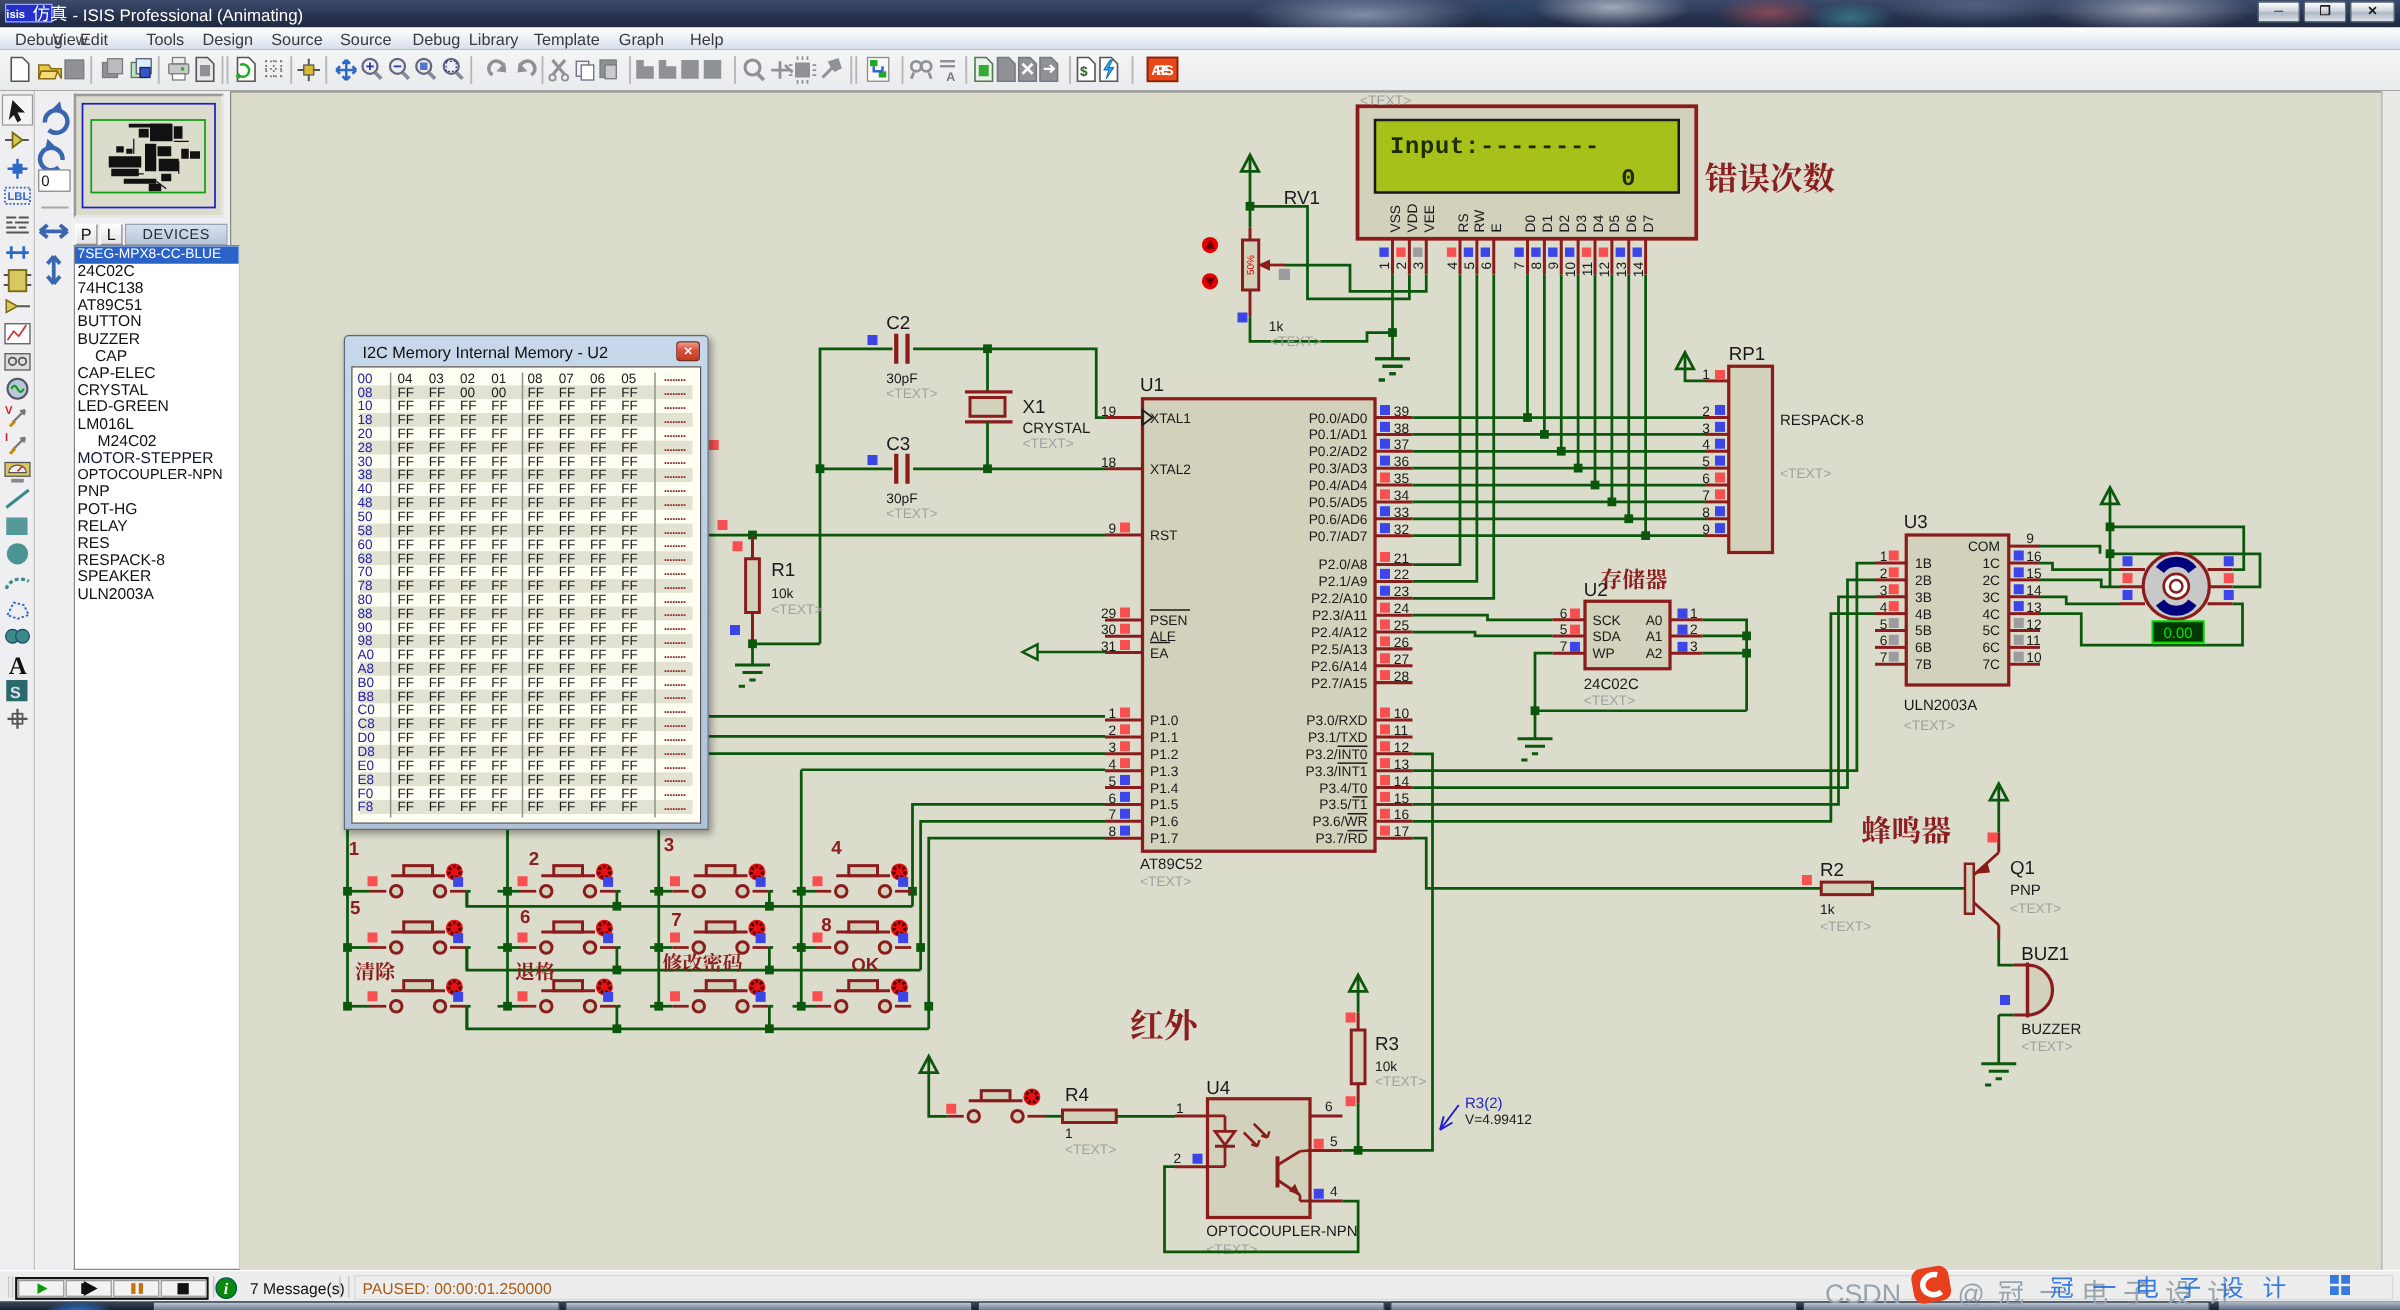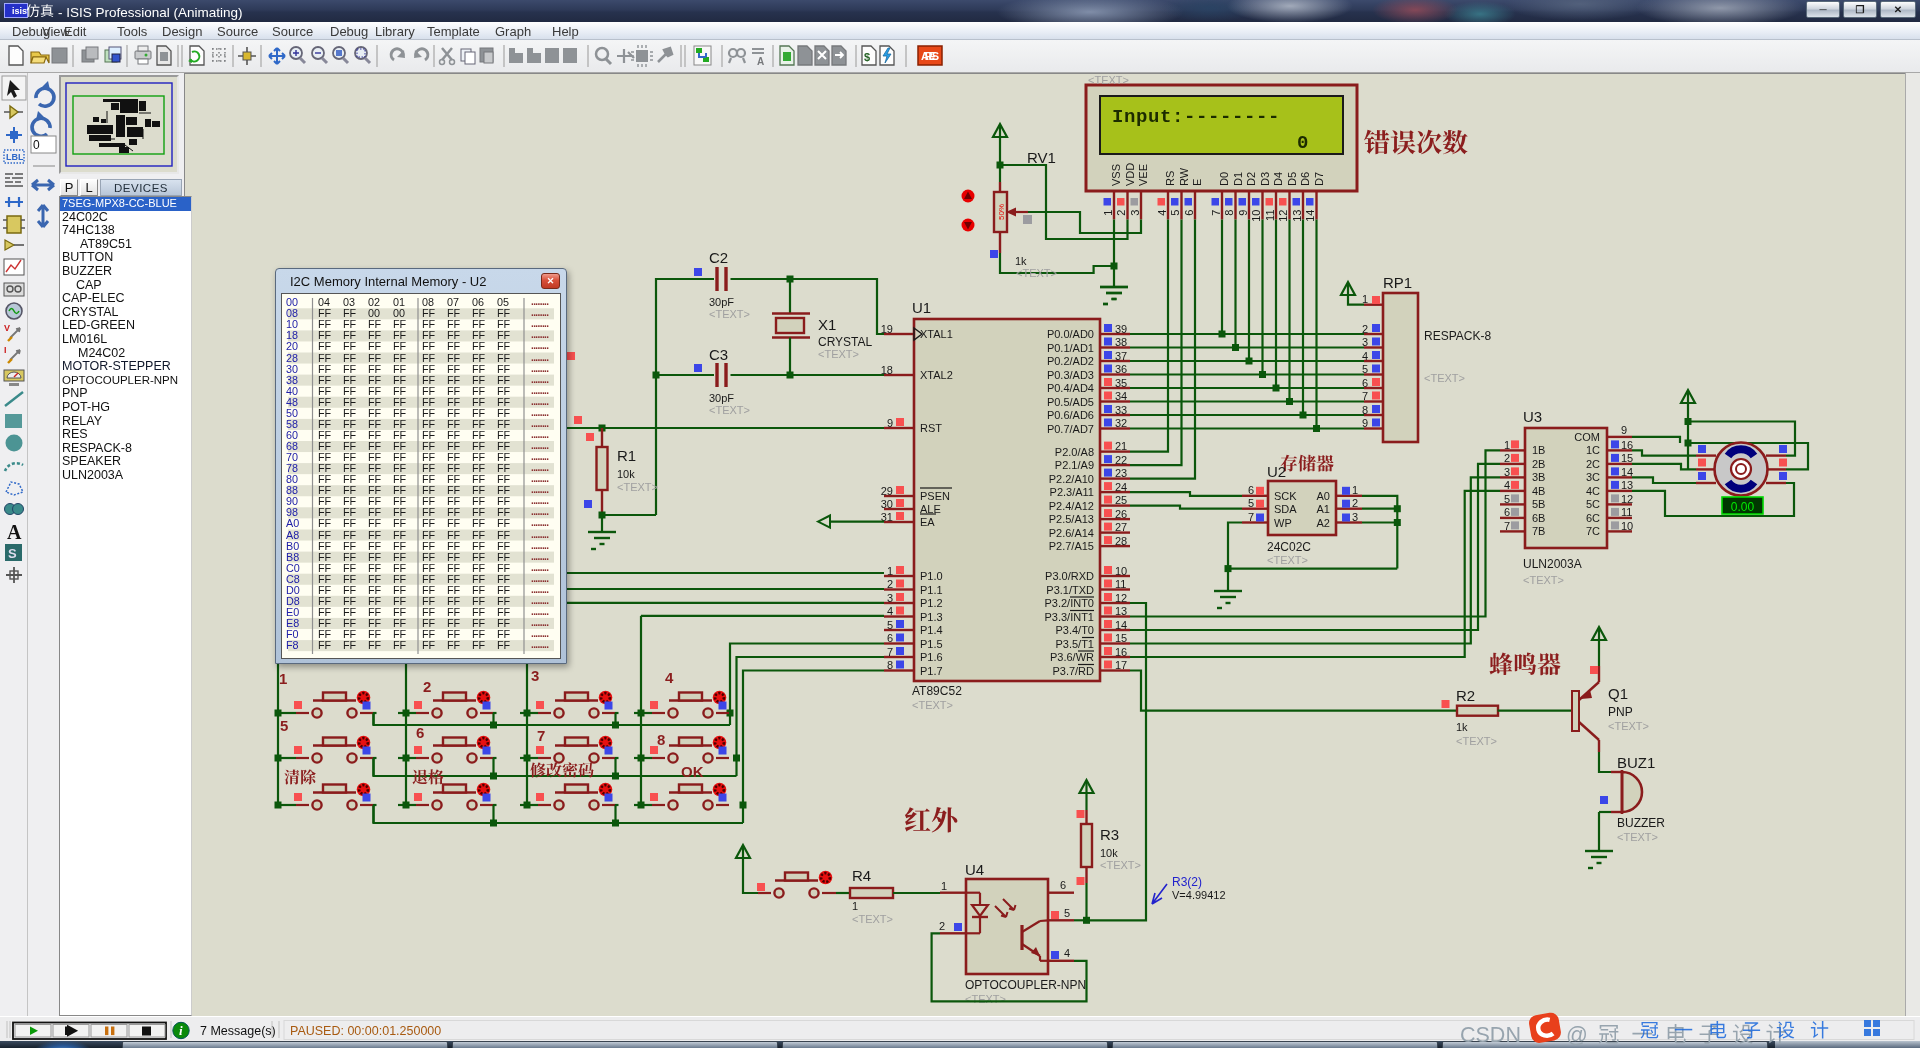--- a/index.html
+++ b/index.html
@@ -1,15 +1,15 @@
 <!DOCTYPE html>
 <html><head><meta charset="utf-8"><style>html,body{margin:0;padding:0;width:1920px;height:1048px;overflow:hidden;background:#FFF;font-family:"Liberation Sans",sans-serif}*{box-sizing:border-box}</style></head><body>
 <div style="position:absolute;left:0;top:0;width:1920px;height:22px;background:linear-gradient(180deg,#3C4A6C 0%,#2E3A58 45%,#27324E 55%,#212A42 100%);overflow:hidden">
     <div style="position:absolute;left:960px;top:-6px;width:960px;height:36px;background:radial-gradient(ellipse 130px 26px at 130px 18px,#8A98B2 0%,transparent 72%),radial-gradient(ellipse 90px 24px at 330px 12px,#AEB6C4 0%,transparent 70%),radial-gradient(ellipse 60px 20px at 455px 16px,#8E4A58 0%,transparent 72%),radial-gradient(ellipse 50px 18px at 520px 20px,#3A7A8A 0%,transparent 72%),radial-gradient(ellipse 110px 24px at 620px 10px,#56647E 0%,transparent 70%),radial-gradient(ellipse 120px 26px at 760px 14px,#9AA2B2 0%,transparent 70%),radial-gradient(ellipse 70px 20px at 250px 14px,#2A4464 0%,transparent 70%);opacity:.9"></div>
-    <div style="position:absolute;left:4px;top:3px;width:24px;height:15px;background:#2430C8;border:1px solid #A0A8FF;color:#fff;font:bold 9px 'Liberation Sans';text-align:right;line-height:14px;letter-spacing:0">isis</div>
+    <div style="position:absolute;left:4px;top:3px;width:38px;height:15px;background:#2430C8;border:1px solid #A0A8FF;color:#fff;font:bold 9px 'Liberation Sans';text-align:left;line-height:14px;letter-spacing:0">isis</div>
     <svg style="position:absolute;left:26px;top:3px" width="420" height="17">
       <path transform="translate(0.0,13.0) scale(0.014000,-0.014000)" d="M585 822C603 773 624 707 632 668L709 689C700 728 678 791 659 839ZM323 664V591H495C489 343 470 100 281 -29C300 -41 325 -64 336 -81C483 23 537 187 560 373H809C798 127 784 31 761 8C752 -2 743 -5 724 -4C704 -4 652 -4 598 1C610 -18 619 -48 621 -70C674 -72 727 -73 756 -70C787 -68 809 -60 829 -37C860 -2 873 106 887 410C888 420 888 444 888 444H567C571 492 573 541 575 591H960V664ZM266 839C213 688 126 538 32 440C46 422 68 383 76 365C106 398 136 436 164 477V-78H237V596C276 666 310 742 338 817Z" fill="#FFFFFF"></path>
       <path transform="translate(14.0,13.0) scale(0.014000,-0.014000)" d="M593 46C705 9 819 -40 888 -78L948 -26C875 11 752 59 639 95ZM346 92C282 49 157 -1 57 -27C73 -41 96 -66 108 -80C207 -52 333 -1 412 50ZM469 842 461 755H85V691H452L441 628H200V175H57V112H945V175H803V628H514L526 691H919V755H536L549 832ZM272 175V246H728V175ZM272 460H728V402H272ZM272 509V575H728V509ZM272 354H728V294H272Z" fill="#FFFFFF"></path>
       <text x="32" y="13.5" font-family="'Liberation Sans'" font-size="13.5" fill="#FFFFFF"> - ISIS Professional (Animating)</text>
     </svg>
     <div style="position:absolute;left:1806px;top:1px;width:34px;height:17px;background:linear-gradient(180deg,#FDFDFD,#CFD5DE 45%,#AEB8C6 55%,#DCE2EA);border:1px solid #5A6A7A;border-radius:2px;color:#1A1A1A;text-align:center;font:bold 10px 'Liberation Sans';line-height:16px">─</div>
     <div style="position:absolute;left:1843px;top:1px;width:34px;height:17px;background:linear-gradient(180deg,#FDFDFD,#CFD5DE 45%,#AEB8C6 55%,#DCE2EA);border:1px solid #5A6A7A;border-radius:2px;color:#1A1A1A;text-align:center;font:bold 10px 'Liberation Sans';line-height:16px">❐</div>
     <div style="position:absolute;left:1880px;top:1px;width:36px;height:17px;background:linear-gradient(180deg,#FDFDFD,#CFD5DE 45%,#AEB8C6 55%,#DCE2EA);border:1px solid #5A6A7A;border-radius:2px;color:#1A1A1A;text-align:center;font:bold 10px 'Liberation Sans';line-height:16px">✕</div>
   </div>
 <div style="position:absolute;left:0;top:22px;width:1920px;height:18px;background:linear-gradient(180deg,#FFFFFF,#E8EDF5 60%,#D8E0EC);border-bottom:1px solid #B8C0CC">
@@ -1092,21 +1092,21 @@
         <path d="M48,36 v12 M80,38 h12 M84,54 v10 M36,64 h20 M66,70 l8,6"></path>
       </g>
     </svg>
     <div style="position:absolute;left:2px;top:106px;width:18px;height:17px;background:linear-gradient(180deg,#FDFDFD,#E2E2E2);border:1px solid #888;border-top-color:#FFF;border-left-color:#FFF;text-align:center;font:13px 'Liberation Sans';color:#111">P</div>
     <div style="position:absolute;left:22px;top:106px;width:18px;height:17px;background:linear-gradient(180deg,#FDFDFD,#E2E2E2);border:1px solid #888;border-top-color:#FFF;border-left-color:#FFF;text-align:center;font:13px 'Liberation Sans';color:#111">L</div>
     <div style="position:absolute;left:42px;top:106px;width:82px;height:17px;background:linear-gradient(180deg,#D8E2EE,#B8C6D8);border:1px solid #98A4B4;text-align:center;font:11.5px 'Liberation Sans';color:#24303C;line-height:17px;letter-spacing:0.5px">DEVICES</div>
     <div style="position:absolute;left:1px;top:123px;width:133px;height:820px;background:#FFF;border:1px solid #888;border-right-color:#CCC;overflow:hidden">
       <div style="height:13.6px;background:#2A62C8;color:#FFF;font:11px 'Liberation Sans';white-space:nowrap;padding-left:2px;line-height:13.6px">7SEG-MPX8-CC-BLUE</div>
       <div style="height:13.6px;color:#111;font:12.5px 'Liberation Sans';white-space:nowrap;padding-left:2px;line-height:13.6px">24C02C</div>
       <div style="height:13.6px;color:#111;font:12.5px 'Liberation Sans';white-space:nowrap;padding-left:2px;line-height:13.6px">74HC138</div>
-      <div style="height:13.6px;color:#111;font:12.5px 'Liberation Sans';white-space:nowrap;padding-left:20px;line-height:13.6px">AT89C51</div>
+      <div style="height:13.6px;color:#111;font:12.5px 'Liberation Sans';white-space:nowrap;padding-left:2px;line-height:13.6px">AT89C51</div>
       <div style="height:13.6px;color:#111;font:12.5px 'Liberation Sans';white-space:nowrap;padding-left:2px;line-height:13.6px">BUTTON</div>
       <div style="height:13.6px;color:#111;font:12.5px 'Liberation Sans';white-space:nowrap;padding-left:2px;line-height:13.6px">BUZZER</div>
       <div style="height:13.6px;color:#111;font:12.5px 'Liberation Sans';white-space:nowrap;padding-left:16px;line-height:13.6px">CAP</div>
       <div style="height:13.6px;color:#111;font:12.5px 'Liberation Sans';white-space:nowrap;padding-left:2px;line-height:13.6px">CAP-ELEC</div>
       <div style="height:13.6px;color:#111;font:12.5px 'Liberation Sans';white-space:nowrap;padding-left:2px;line-height:13.6px">CRYSTAL</div>
       <div style="height:13.6px;color:#111;font:12.5px 'Liberation Sans';white-space:nowrap;padding-left:2px;line-height:13.6px">LED-GREEN</div>
       <div style="height:13.6px;color:#111;font:12.5px 'Liberation Sans';white-space:nowrap;padding-left:2px;line-height:13.6px">LM016L</div>
       <div style="height:13.6px;color:#111;font:12.5px 'Liberation Sans';white-space:nowrap;padding-left:18px;line-height:13.6px">M24C02</div>
       <div style="height:13.6px;color:#0f172a;font:12.5px 'Liberation Sans';white-space:nowrap;padding-left:2px;line-height:13.6px">MOTOR-STEPPER</div>
       <div style="height:13.6px;color:#111;font:11.5px 'Liberation Sans';white-space:nowrap;padding-left:2px;line-height:13.6px">OPTOCOUPLER-NPN</div>

